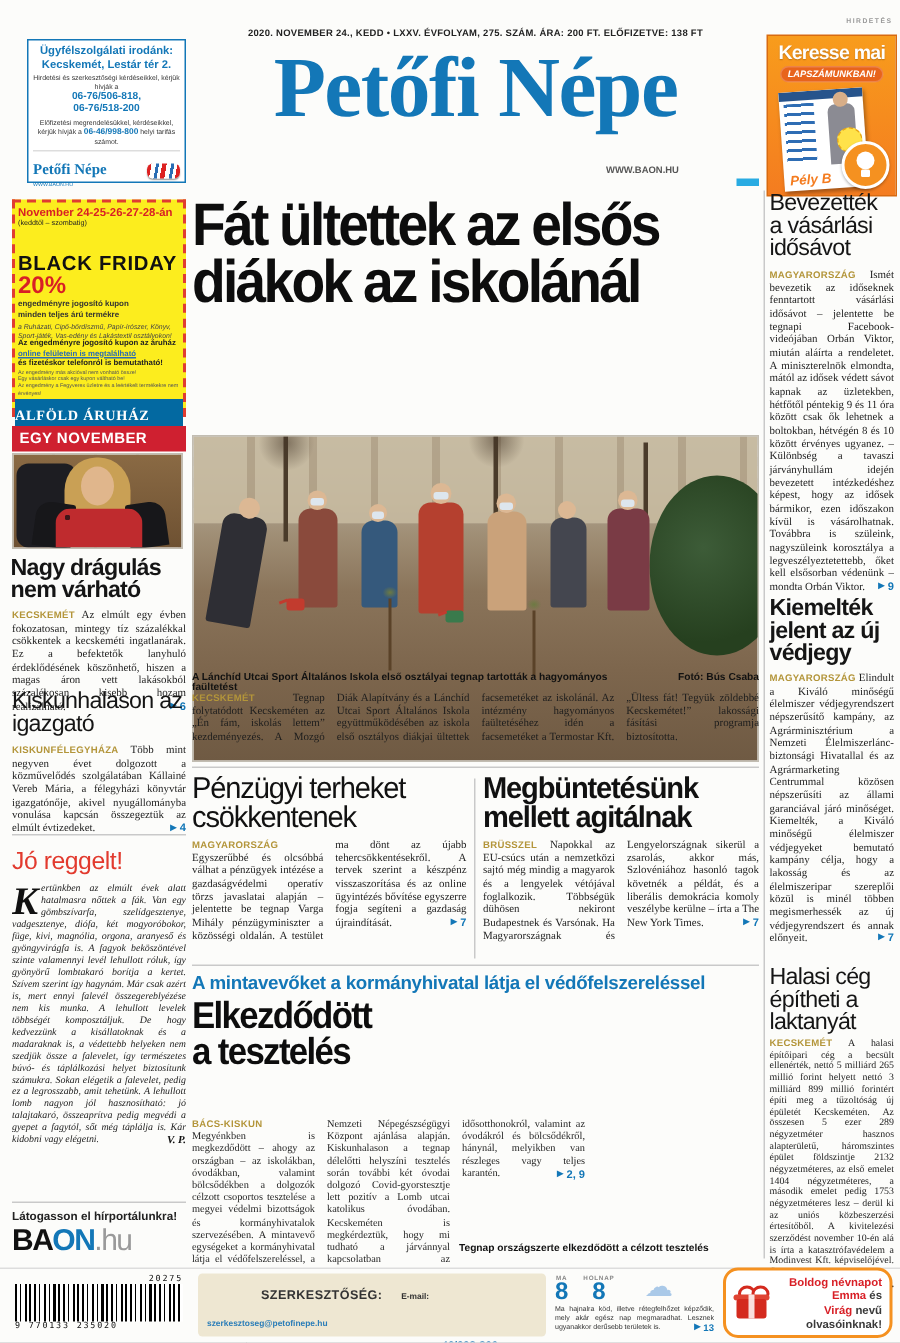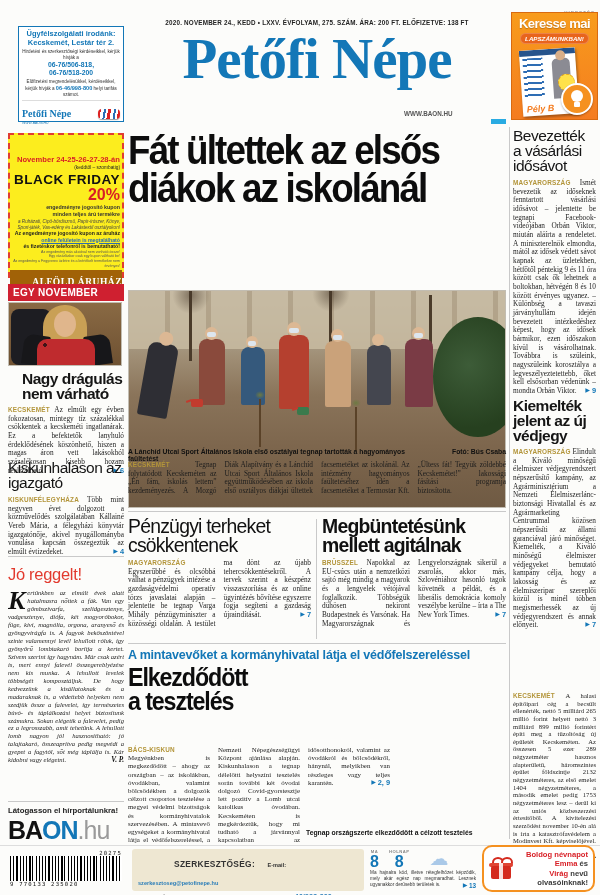--- a/index.html
+++ b/index.html
@@ -36,47 +36,47 @@
   .mag-topbar{position:absolute;left:0;top:0;width:100%;height:6px;background:#27548c;}
   .mag-person{position:absolute;right:6px;top:10px;width:18px;height:40px;background:#8b8b93;border-radius:5px 5px 0 0;}
   .mag-head{position:absolute;left:4px;top:-8px;width:10px;height:10px;border-radius:50%;background:#d8ae88;}
   .mag-star{position:absolute;right:2px;top:26px;width:15px;height:15px;border-radius:50%;background:#ffe24a;border:1px dashed #e8a818;}
   .mag-text{position:absolute;left:4px;bottom:2px;color:#f47c20;font-weight:900;font-style:italic;font-size:9px;}
   .bulb-badge{position:absolute;right:4px;bottom:4px;width:28px;height:28px;border-radius:50%;
        background:#f59120;border:2px solid #fff;box-shadow:0 1px 2px rgba(0,0,0,.3);}
   .bulb{position:absolute;left:8px;top:5px;width:12px;height:12px;border-radius:50%;background:#fff;}
   .bulb-base{position:absolute;left:11px;top:17px;width:6px;height:5px;background:#fff;border-radius:1px;}
   
-  .bf{background:#fced1e;border:2px dashed #e03c31;box-sizing:border-box;text-align:right;padding:20px 2px 0 2px;}
+  .bf{background:#fced1e;border:2px dashed #e03c31;box-sizing:border-box;text-align:left;padding:2px 2px 0 2px;}
   .bf-dates{color:#d81f26;font-weight:800;font-size:7.6px;}
   .bf-days{color:#222;font-size:4.8px;margin-top:1px;}
-  .bf-title{color:#111;font-weight:900;font-size:13.5px;letter-spacing:.5px;margin-top:2px;}
+  .bf-title{color:#111;font-weight:900;font-size:13.5px;letter-spacing:.5px;margin-top:16px;}
   .bf-pct{color:#d81f26;font-weight:900;font-size:16px;line-height:1;}
   .bf-c1{font-size:5.3px;font-weight:800;color:#333;margin-top:1px;}
   .bf-dept{font-size:4.6px;font-style:italic;color:#444;margin-top:2px;line-height:1.2;}
   .bf-i{font-size:5.2px;font-weight:800;color:#222;line-height:1.25;}
   .bf-i.blue{color:#2a6db4;text-decoration:underline;}
   .bf-fine{font-size:3.6px;color:#555;line-height:1.3;}
-  .bf-store{background:#a16207;color:#fff;margin:2px -2px 0 -2px;padding:1px 0 2px 0;}
+  .bf-store{background:#0369a1;color:#fff;margin:2px -2px 0 -2px;padding:1px 0 2px 0;}
   .bf-store .n{font-family:"Liberation Serif",serif;font-weight:700;font-size:9.5px;letter-spacing:.5px;}
   .bf-store .h{font-size:4.6px;display:block;color:#e8f5e8;}
   
   .percben{background:#cf2030;color:#fff;font-weight:800;font-size:10px;padding:3px 0 3px 5px;letter-spacing:.3px;}
   .brief-h{font-size:15.5px;line-height:.98;letter-spacing:-.5px;color:#151515;}
   .w900{font-weight:800;}.w400{font-weight:400;}
   .body-text{font-family:"Liberation Serif",serif;font-size:7.3px;line-height:1.19;text-align:justify;color:#1d1d1d;}
   .loc{font-family:"Liberation Sans",sans-serif;font-weight:800;font-size:6.4px;color:#b3953a;letter-spacing:.2px;}
   .pref{float:right;font-weight:800;font-size:7.4px;color:#1377b7;font-family:"Liberation Sans",sans-serif;margin-left:3px;}
   .arr{font-size:5.5px;vertical-align:1px;}
   .byline{float:right;font-family:"Liberation Serif",serif;font-weight:700;font-size:7.2px;color:#111;margin-left:3px;}
   .gm-title{color:#e23a2e;font-size:16.5px;font-weight:400;letter-spacing:-.3px;}
   .gm-text{font-family:"Liberation Serif",serif;font-style:italic;font-size:6.6px;line-height:1.21;text-align:justify;color:#222;}
   .dropcap{float:left;font-family:"Liberation Serif",serif;font-style:italic;font-weight:700;font-size:26px;line-height:.8;margin:2px 2px 0 0;color:#111;}
   .visit{font-size:7.8px;font-weight:800;color:#222;}
-  .baon{font-size:25px;font-weight:900;letter-spacing:-1px;}
+  .baon{font-size:20px;font-weight:900;letter-spacing:-1px;}
   .baon .ba{color:#111;}.baon .on{color:#1377b7;}.baon .hu{color:#9a9a9a;font-weight:400;}
   .hline{position:absolute;height:1px;background:#c9c9c9;}
   .vline{position:absolute;width:1px;background:#c9c9c9;}
   
   .blue-marker{position:absolute;width:15px;height:5px;background:#29abe2;}
   .hl-xl{font-weight:900;color:#0d0d0d;font-size:40px;line-height:.95;letter-spacing:-2px;transform:scaleX(.92);transform-origin:left top;}
   .caption{font-size:6.8px;font-weight:800;color:#111;}
   .credit{font-size:6.8px;font-weight:800;color:#111;}
   .cols4{columns:4;column-gap:8px;}
   .cols2{columns:2;column-gap:8px;}
@@ -155,21 +155,21 @@
     <div class="office-logo">
       <span><span class="ol1">Petőfi Népe</span><span class="ol2">WWW.BAON.HU</span></span>
       <span class="paper-roll"></span>
     </div>
   </div>
 
   <div class="abs dateline" style="left:128px;top:19px;width:378px">2020. NOVEMBER 24., KEDD  •  LXXV. ÉVFOLYAM, 275. SZÁM. ÁRA: 200 FT. ELŐFIZETVE: 138 FT</div>
   <div class="abs masthead" style="left:128px;top:30px;width:378px">Petőfi Népe</div>
   <div class="abs site" style="left:404px;top:110px">WWW.BAON.HU</div>
 
-  <div class="abs promo" style="left:511px;top:12px;width:85px;height:106px">
+  <div class="abs promo" style="left:511px;top:23px;width:85px;height:106px">
     <div class="promo-title">Keresse mai</div>
     <div class="promo-badge">LAPSZÁMUNKBAN!</div>
     <div class="mag">
       <div class="mag-topbar"></div>
       <div class="mag-lines"></div>
       <div class="mag-person">
           <div class="mag-head"></div>
         </div>
       <div class="mag-star"></div>
       <div class="mag-text">Pély B</div>
@@ -204,21 +204,21 @@
 
   <div class="abs photo photo-woman" style="left:8px;top:302px;width:114px;height:64px">
     <div class="chair"></div>
     <div class="whair"></div>
     <div class="wjl"></div>
     <div class="wjr"></div>
     <div class="wtop"></div>
     <div class="wface"></div>
   </div>
 
-  <div class="abs brief-h w900" style="left:22px;top:371px;width:116px">Nagy drágulás nem várható</div>
+  <div class="abs brief-h w900" style="left:7px;top:371px;width:116px">Nagy drágulás nem várható</div>
   <div class="abs body-text" style="left:8px;top:406px;width:116px">
     <span class="loc">KECSKEMÉT</span><span> Az elmúlt egy évben fokozatosan, mintegy tíz százalékkal csökkentek a kecskeméti ingatlanárak. Ez a befektetők lanyhuló érdeklődésének köszönhető, hiszen a magas áron vett lakásokból százalékosan kisebb hozam realizálható.</span>
     <span class="pref"><span class="arr">▶</span> <span>6</span></span>
   </div>
 
   <div class="abs brief-h w400" style="left:8px;top:460px;width:116px">Kiskunhalason az igazgató</div>
   <div class="abs body-text" style="left:8px;top:496px;width:116px">
     <span class="loc">KISKUNFÉLEGYHÁZA</span><span> Több mint negyven évet dolgozott a közművelődés szolgálatában Kállainé Vereb Mária, a félegyházi könyvtár igazgatónője, akivel nyugállományba vonulása kapcsán összegeztük az elmúlt évtizedeket.</span>
     <span class="pref"><span class="arr">▶</span> <span>4</span></span>
   </div>
@@ -335,20 +335,21 @@
     <span class="loc">MAGYARORSZÁG</span><span> Ismét bevezetik az időseknek fenntartott vásárlási idősávot – jelentette be tegnapi Facebook-videójában Orbán Viktor, miután aláírta a rendeletet. A miniszterelnök elmondta, mától az idősek védett sávot kapnak az üzletekben, hétfőtől péntekig 9 és 11 óra között csak ők lehetnek a boltokban, hétvégén 8 és 10 között érvényes ugyanez. – Különbség a tavaszi járványhullám idején bevezetett intézkedéshez képest, hogy az idősek bármikor, ezen időszakon kívül is vásárolhatnak. Továbbra is szüleink, nagyszüleink korosztálya a legveszélyeztetettebb, őket kell elsősorban védenünk – mondta Orbán Viktor.</span>
     <span class="pref"><span class="arr">▶</span> <span>9</span></span>
   </div>
 
   <div class="abs hl-s w900" style="left:513px;top:398px;width:83px">Kiemelték jelent az új védjegy</div>
   <div class="abs body-text" style="left:513px;top:448px;width:83px">
     <span class="loc">MAGYARORSZÁG</span><span> Elindult a Kiváló minőségű élelmiszer védjegyrendszert népszerűsítő kampány, az Agrárminisztérium a Nemzeti Élelmiszerlánc-biztonsági Hivatallal és az Agrármarketing Centrummal közösen népszerűsíti az állami garanciával járó minőséget. Kiemelték, a Kiváló minőségű élelmiszer védjegyeket bemutató kampány célja, hogy a lakosság és az élelmiszeripar szereplői közül is minél többen megismerhessék az új védjegyrendszert és annak előnyeit.</span>
     <span class="pref"><span class="arr">▶</span> <span>7</span></span>
   </div>
 
+  <div class="abs hl-s w400" style="left:513px;top:644px;width:83px">Halasi cég építheti a laktanyát</div>
   <div class="abs body-text" style="left:513px;top:692px;width:83px;font-size:6.6px;line-height:1.16">
     <span class="loc">KECSKEMÉT</span><span> A halasi építőipari cég a becsült ellenérték, nettó 5 milliárd 265 millió forint helyett nettó 3 milliárd 899 millió forintért építi meg a tűzoltóság új épületét Kecskeméten. Az összesen 5 ezer 289 négyzetméter hasznos alapterületű, háromszintes épület földszintje 2132 négyzetméteres, az első emelet 1404 négyzetméteres, a második emelet pedig 1753 négyzetméteres lesz – derül ki az uniós közbeszerzési értesítőből. A kivitelezési szerződést november 10-én alá is írta a katasztrófavédelem a Modinvest Kft. képviselőjével. Összesen hét cég pályázott.</span>
     <span class="byline">P. Á.</span>
   </div>
 
   <div class="hline" style="left:0;top:845px;width:600px;background:#ddd"></div>
 
   <div class="abs" style="left:10px;top:850px;width:112px">
     <div class="bc-num" style="text-align:right">20275</div>
     <div class="bars"></div>

